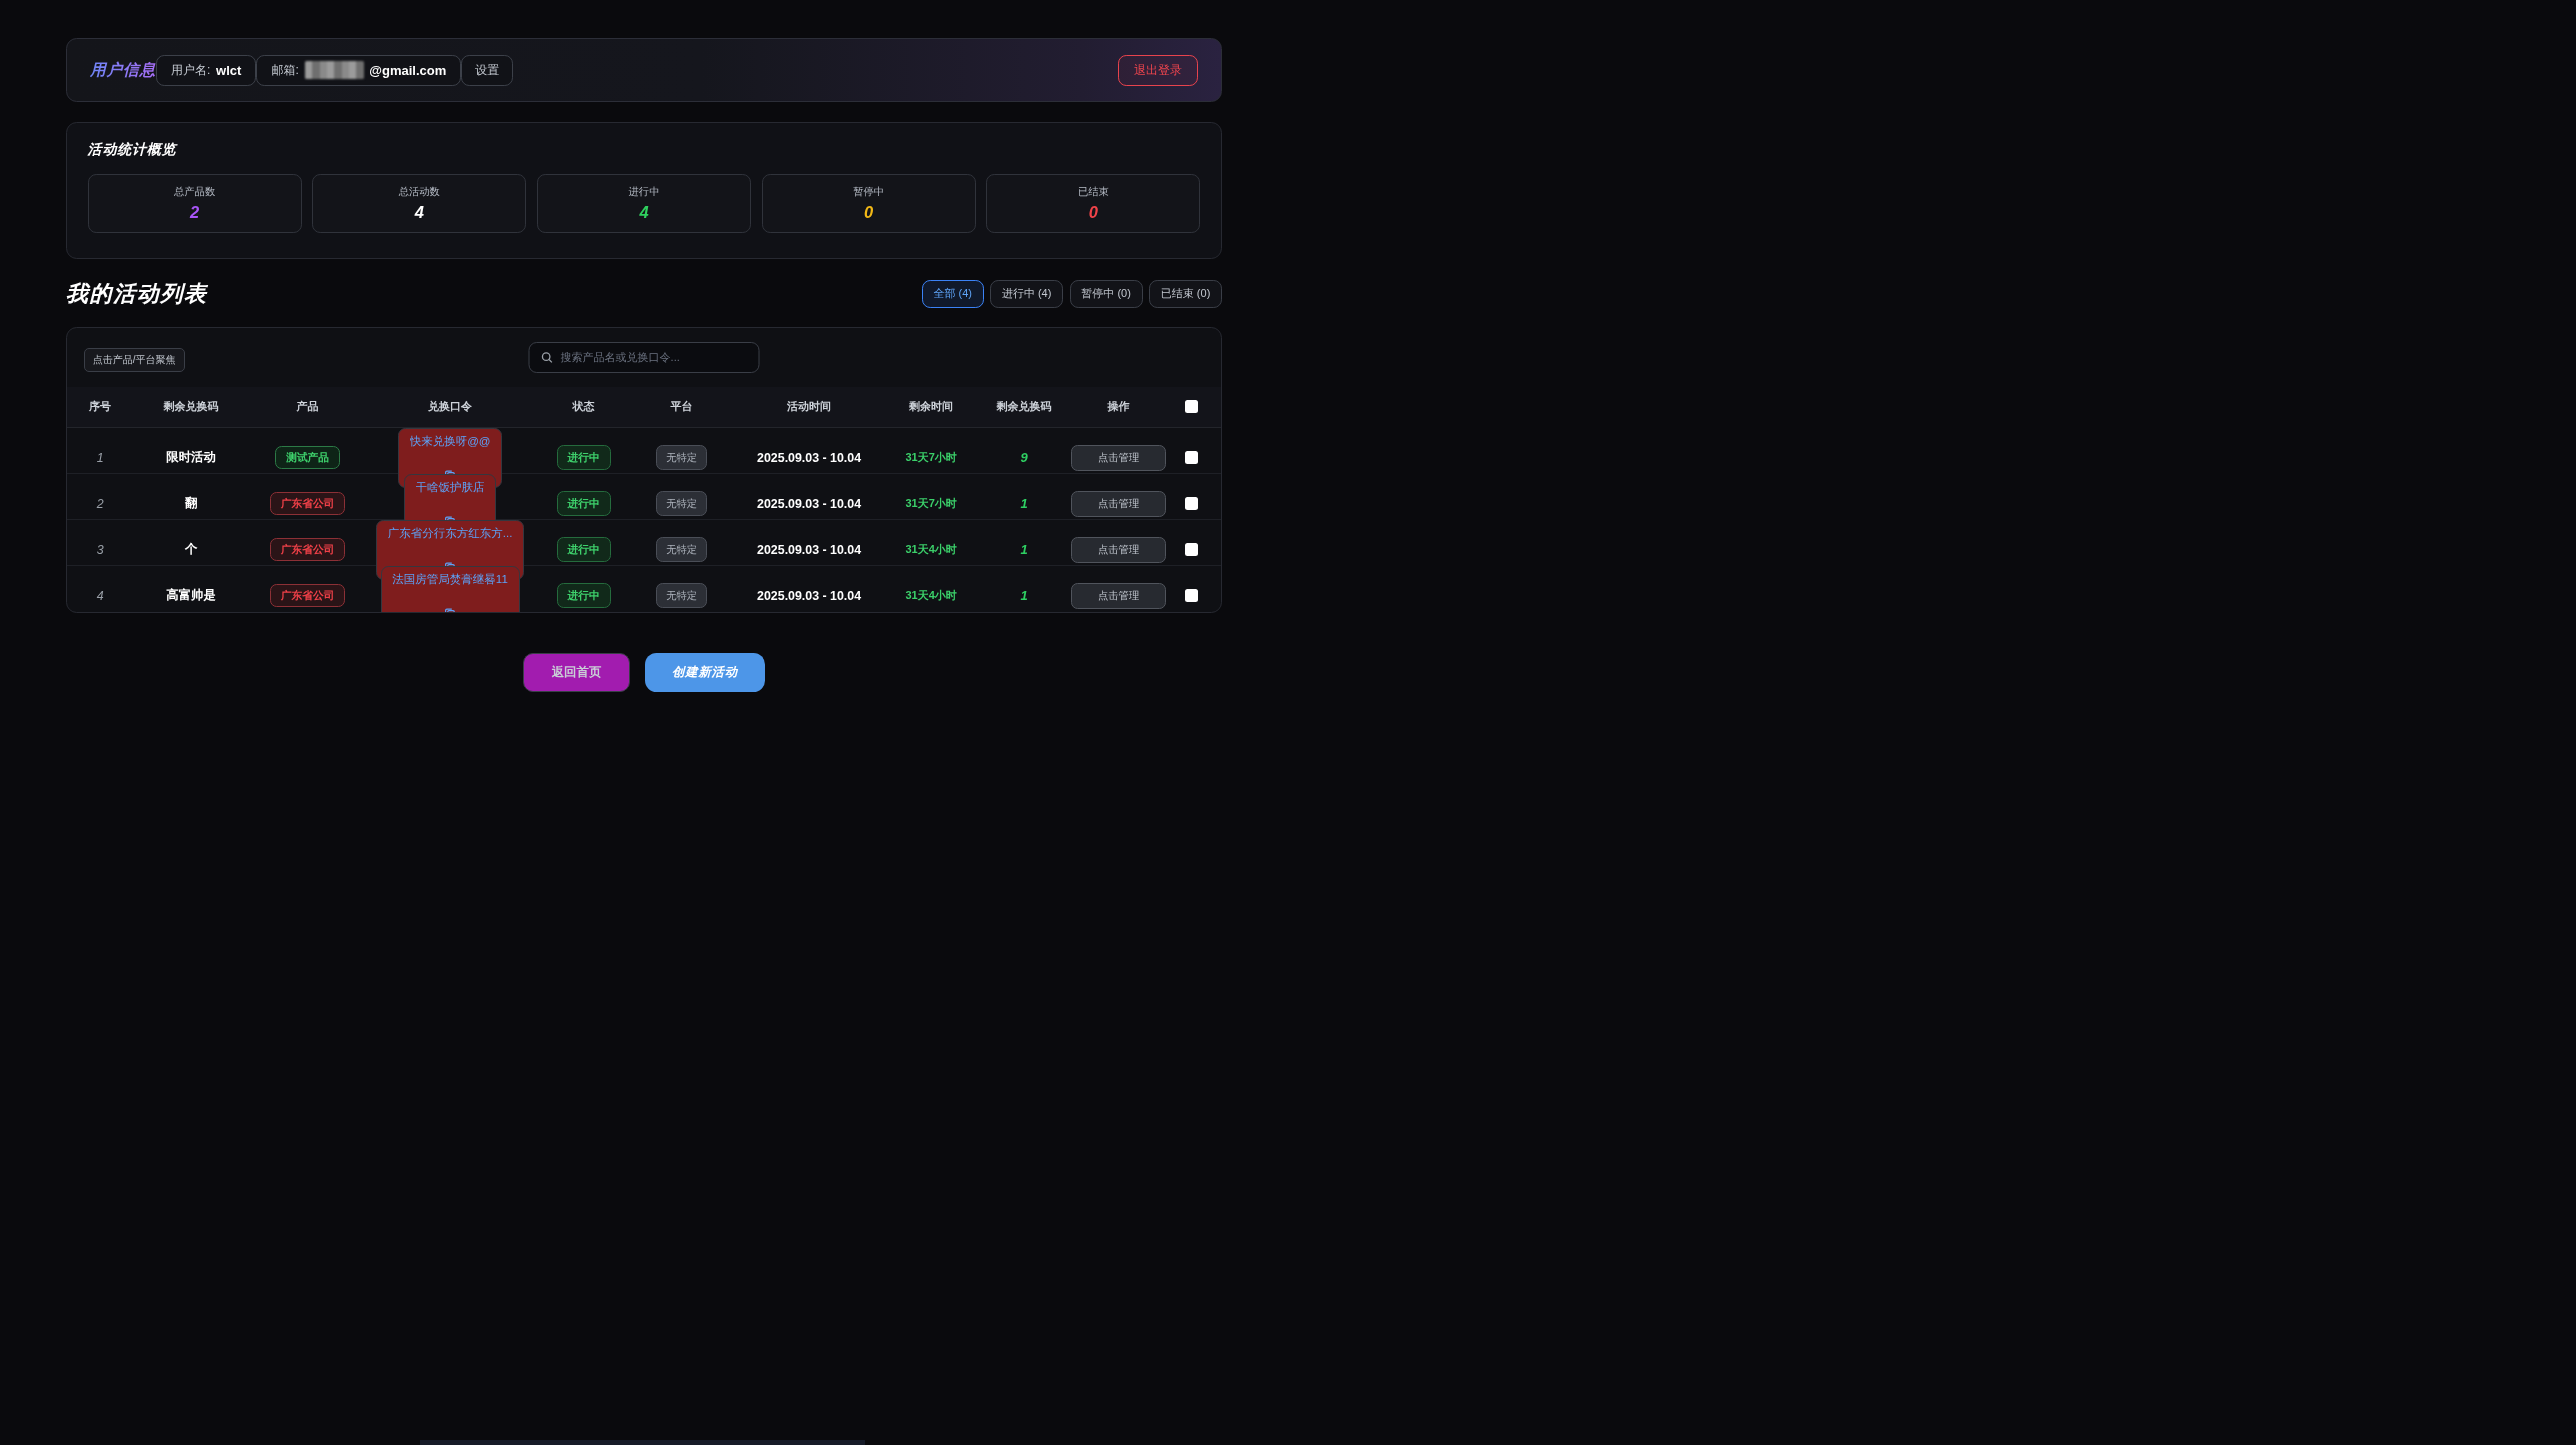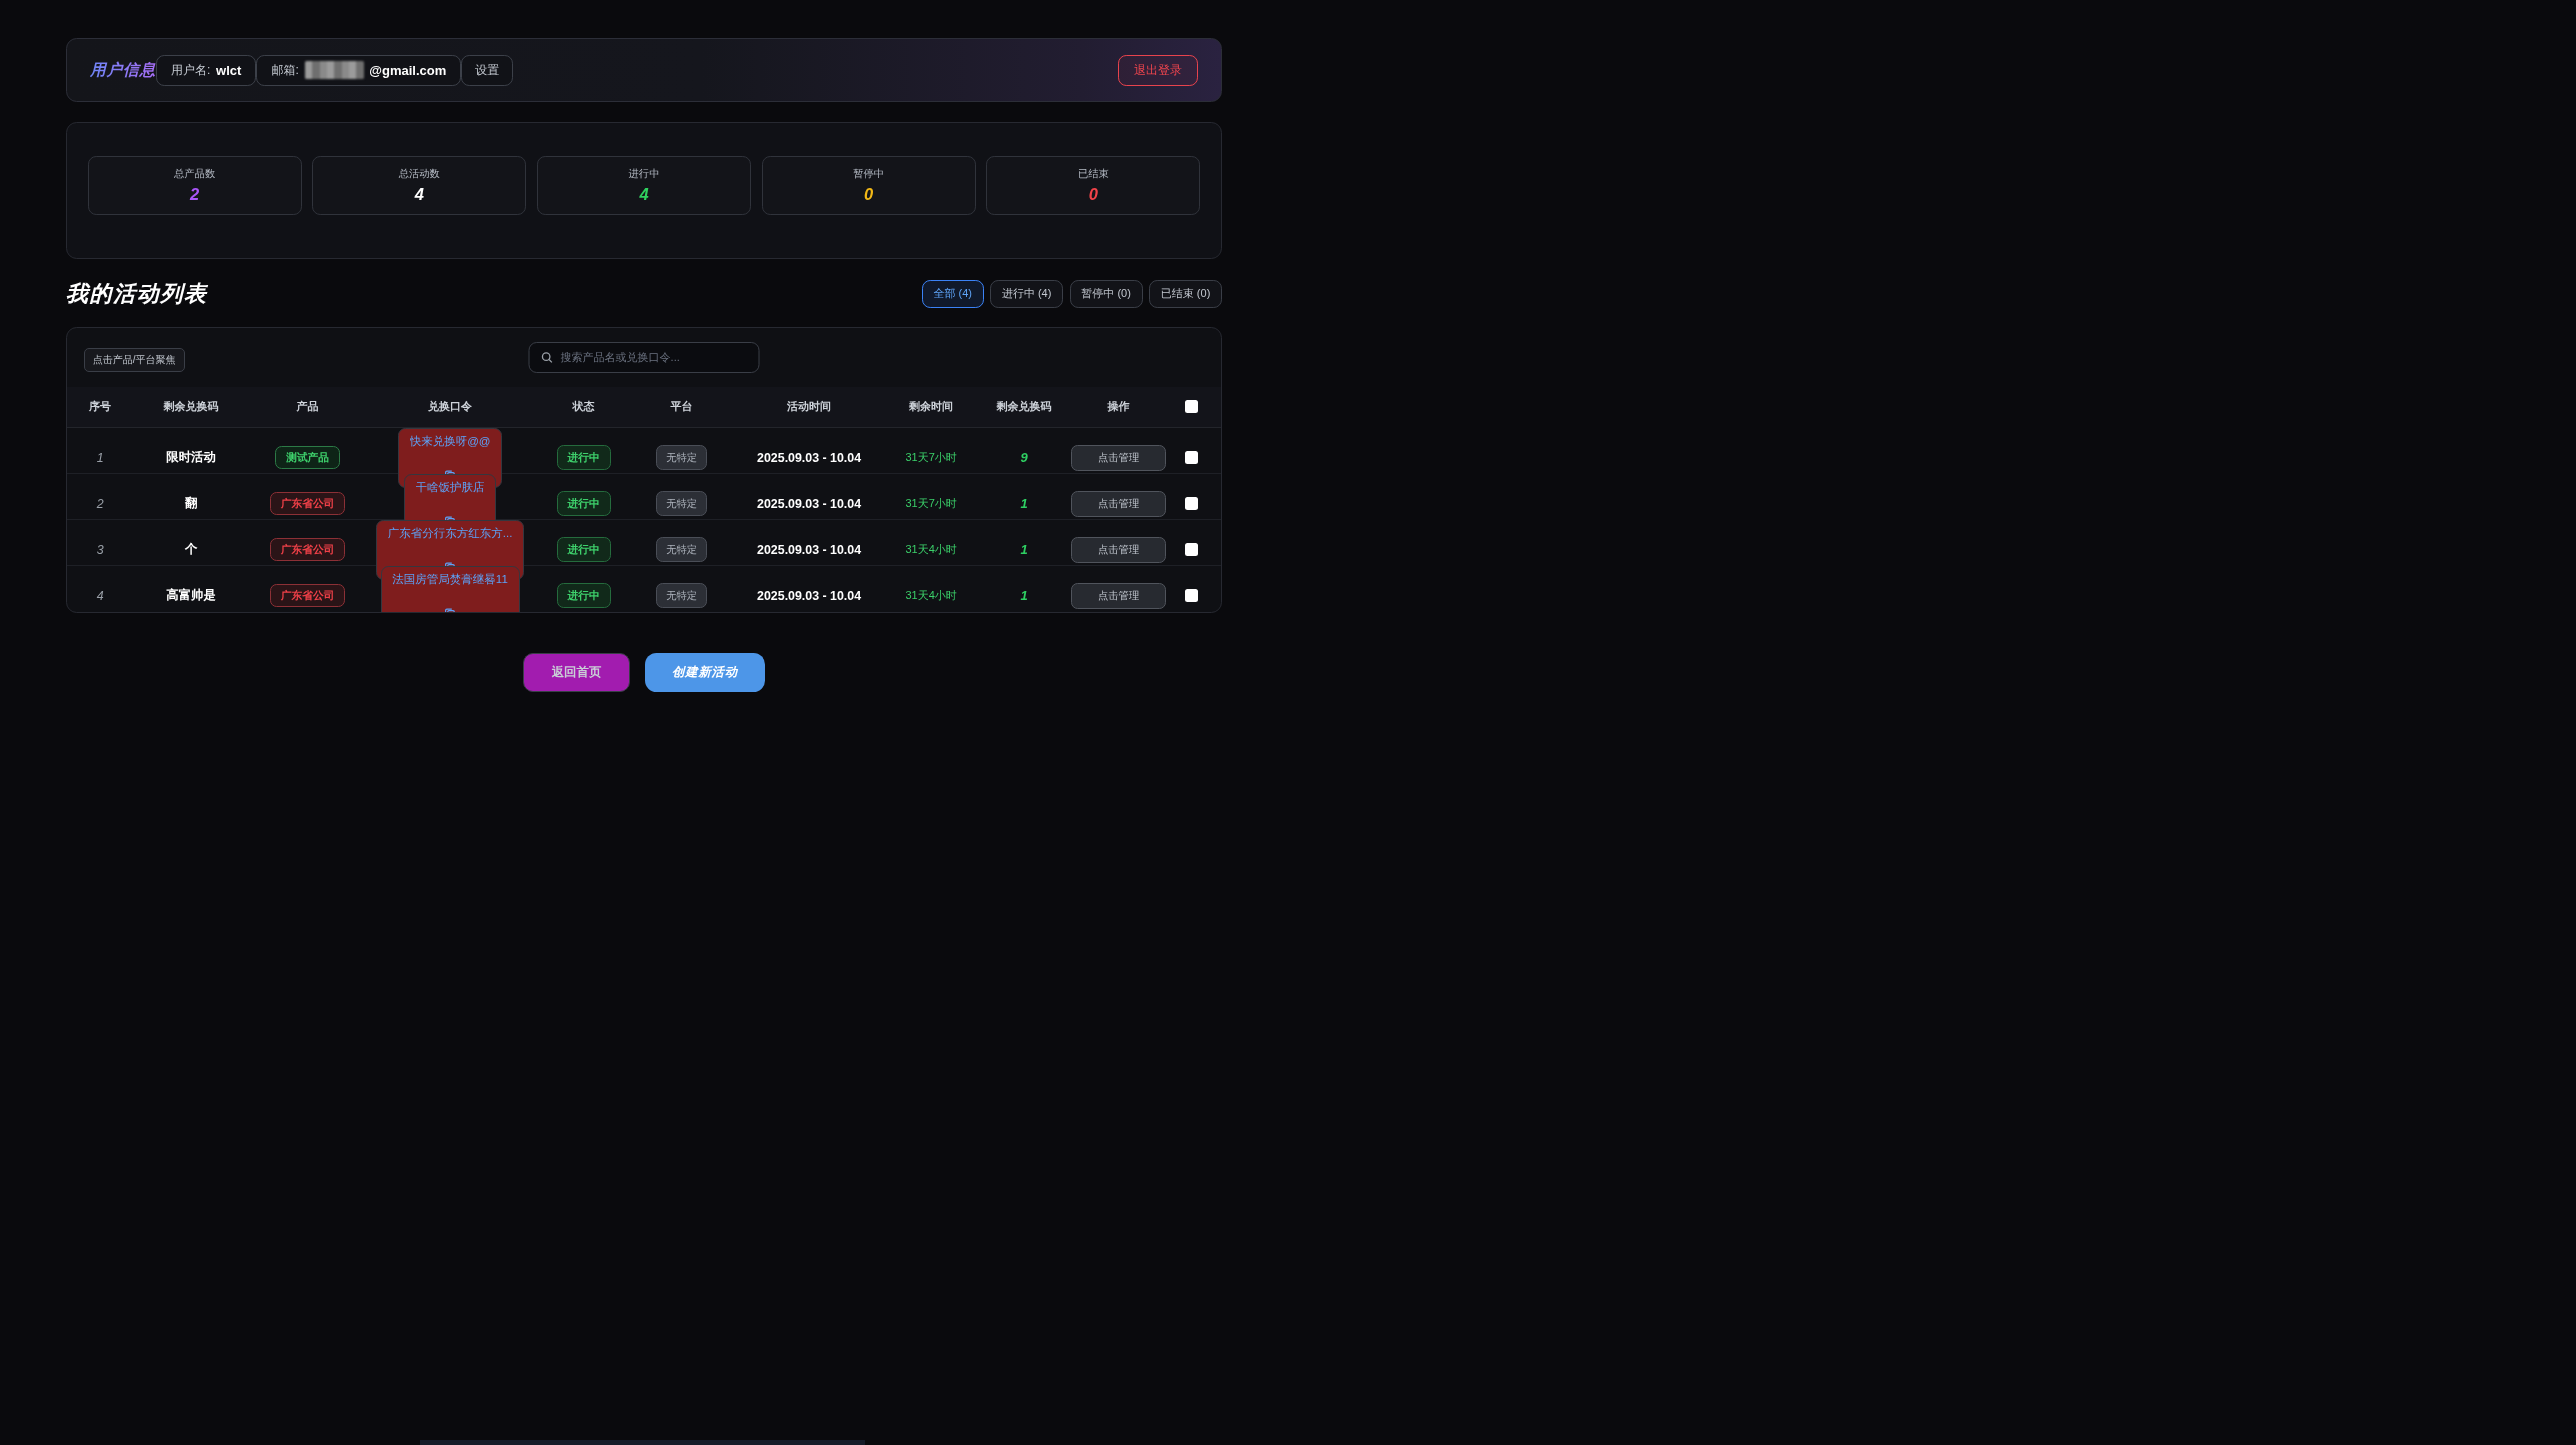--- a/index.html
+++ b/index.html
@@ -67,21 +67,21 @@
   .badge.green { color:#3ed16c; border:0.8px solid #2c7a46; background:#0e2417; }
   .badge.red { color:#ef4048; border:0.8px solid #8c3036; background:#2a1417; }
   .code-chip { display:inline-flex; align-items:center; gap:20px; padding:5.8px 10.7px; max-width:169px;
     border:0.8px solid #34373f; border-radius:7.4px; color:#5da2f7; font-size:11.5px; cursor:pointer; background:#7f1d1d;flex-direction:column; }
   .code-chip .code-text { white-space:nowrap; overflow:hidden; text-overflow:clip; }
   .status-badge { padding:4.1px 10px; border-radius:6.6px; color:#3ed16c; font-size:10.7px; font-weight:700;
     border:0.8px solid #256b3d; background:#11291a; }
   .platform-badge { padding:4.1px 9px; border-radius:6.6px; color:#aeb4bd; font-size:10.3px;
     border:0.8px solid #4a4e57; background:#2c2f36; }
   .cell-period { color:#ffffff; font-size:12.4px; font-weight:700; white-space:nowrap; }
-  .cell-remaining { color:#3bd06a; font-size:11px; font-weight:400; }
+  .cell-remaining { color:#3bd06a; font-size:11px; font-weight:700; }
   .cell-count { color:#2ecf62; font-size:13px; font-weight:800; font-style:italic; }
   .manage-btn { padding:5px 26px; border:0.8px solid #50545c; border-radius:6.6px; color:#c3c8d0;
     background:#272a30; font-size:10.3px; cursor:pointer; white-space:nowrap; }
   .cb { width:12.4px; height:12.4px; background:#ffffff; border-radius:2.5px; cursor:pointer; }
 
   
   .footer { margin-top:40px; display:flex; justify-content:center; gap:15px; }
   .back-btn { width:107px; height:39px; border:0.8px solid #3a3e47; border-radius:10px; background:#a21caf;
     color:#c9ced6; font-size:12.4px; font-weight:700; cursor:pointer; }
   .create-btn { width:120px; height:39px; border:none; border-radius:11.5px; background:#4d96e8;
@@ -106,20 +106,21 @@
       <span class="blur-block"></span>
       <span class="val">@gmail.com</span>
     </div>
     <div class="chip settings">
       <span class="lbl">设置</span>
     </div>
     <div class="logout-btn">退出登录</div>
   </div>
 
   <div class="stats-panel">
+    <div class="stats-title">活动统计概览</div>
     <div class="stats-row">
       <div class="stat-card">
         <div class="stat-label">总产品数</div>
         <div class="stat-value" style="color:#a855f7">2</div>
       </div>
       <div class="stat-card">
         <div class="stat-label">总活动数</div>
         <div class="stat-value" style="color:#ffffff">4</div>
       </div>
       <div class="stat-card">

